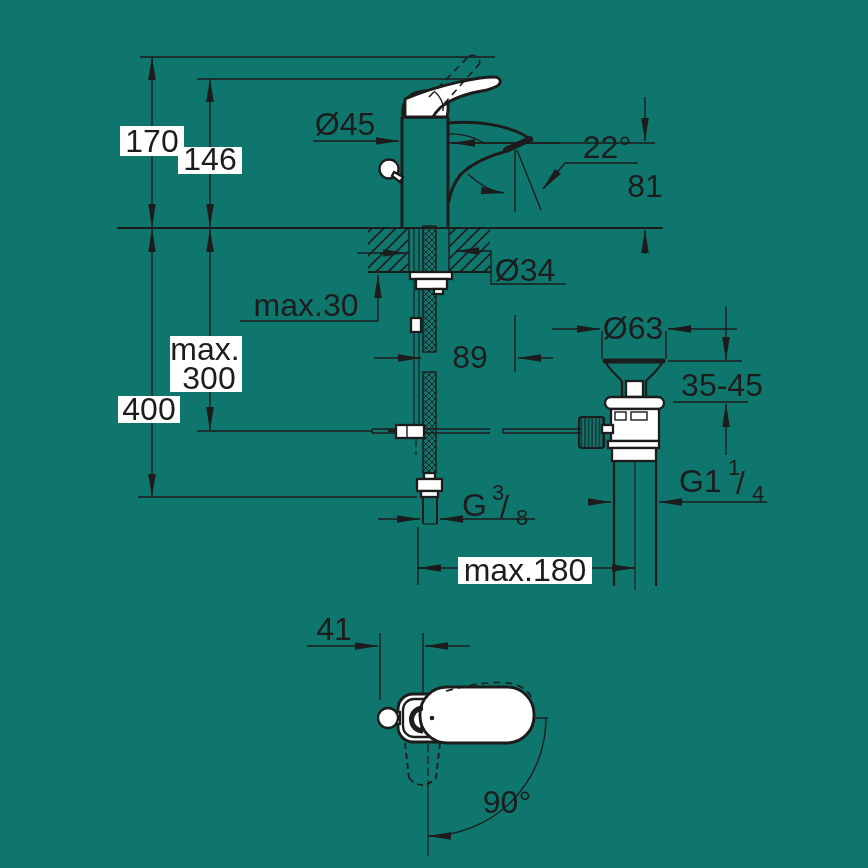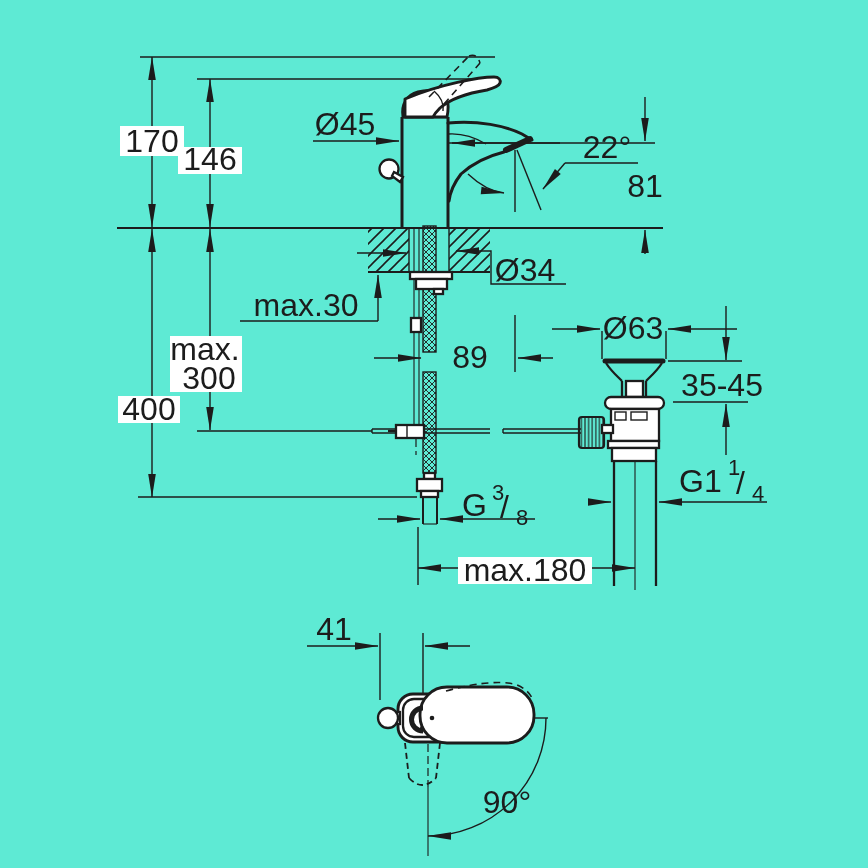--- a/index.html
+++ b/index.html
@@ -1,16 +1,16 @@
 <!DOCTYPE html>
 <html><head>
 <meta charset="utf-8">
 <style>
   html,body{margin:0;padding:0;background:#ffffff;}
-  #stage{position:relative;width:868px;height:868px;background:#5eead4;overflow:hidden;}
+  #stage{position:relative;width:868px;height:868px;background:#0f766e;overflow:hidden;}
   svg{position:absolute;left:0;top:0;}
   svg text{font-family:"Liberation Sans","DejaVu Sans",sans-serif;fill:#1c1c1c;}
   .dimtxt{font-size:32px;}
   .fractxt{font-size:22px;}
   .slashtxt{font-size:32px;}
   .thin{stroke:#1c1c1c;stroke-width:1.4;fill:none;}
   .hair{stroke:#1c1c1c;stroke-width:1.1;fill:none;}
   .med{stroke:#1c1c1c;stroke-width:2;fill:none;}
   .obj{stroke:#1c1c1c;stroke-width:2.3;fill:none;}
   .objw{stroke:#1c1c1c;stroke-width:2.3;fill:#fff;}

